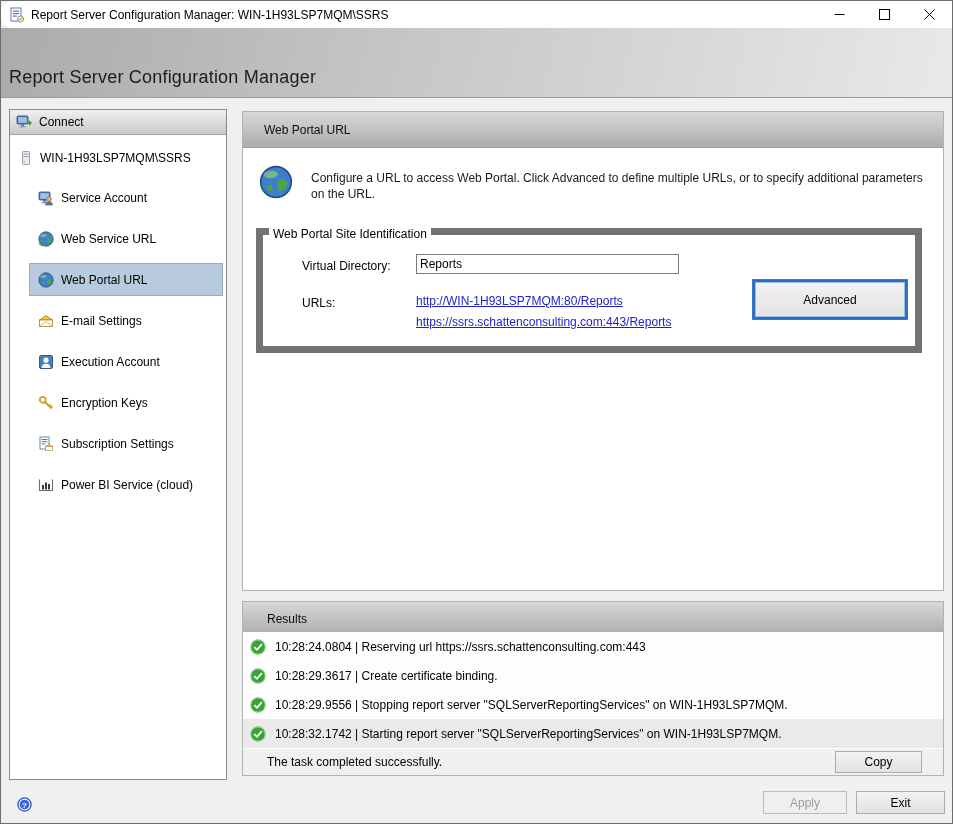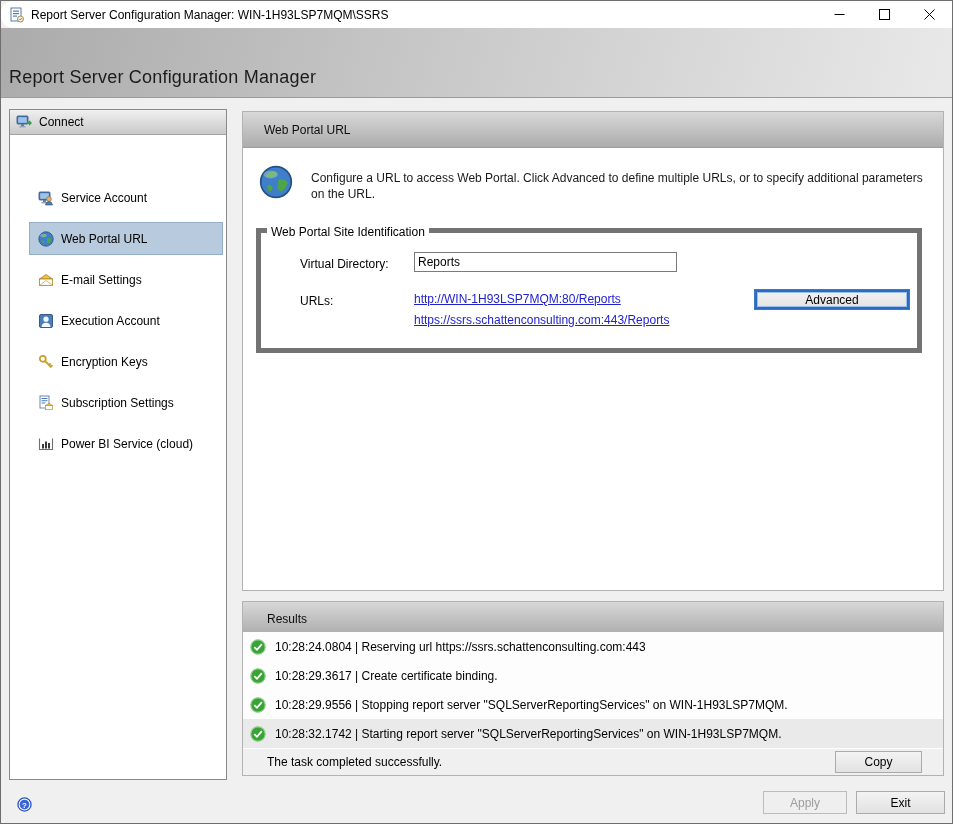--- a/index.html
+++ b/index.html
@@ -61,39 +61,39 @@
   .panel-header {
     height:36px; background:linear-gradient(180deg,#d8d8d8 0%,#c2c2c2 50%,#acacac 100%);
     border-bottom:1px solid #9e9e9e; display:flex; align-items:center; padding-left:21px;
     color:#0d0d0d;
   }
   .desc-globe { position:absolute; left:16px; top:53px; width:34px; height:34px; }
   .desc-text { position:absolute; left:68px; top:58px; width:618px; line-height:16px; color:#1a1a1a; }
 
   .groupbox {
     position:absolute; left:13px; top:116px; width:666px; height:125px;
-    border:5px solid #737373;
+    border:7px solid #737373;
   }
   .groupbox legend, .groupbox .legend {
     position:absolute; top:-8px; left:6px; background:#ffffff; padding:0 4px; color:#000;
   }
   .field-label { position:absolute; left:9px; color:#000;margin-left:30px; }
   .vd-input {
     position:absolute; left:153px; top:19px; width:263px; height:20px;
     border:1px solid #7a7a7a; background:#fff; font-family:"Liberation Sans", sans-serif;
     font-size:12px; padding:0 3px; color:#000;
   }
   .url-link { position:absolute; left:153px; color:#2222cc; text-decoration:underline; cursor:pointer; white-space:nowrap; }
   .btn {
     background:linear-gradient(180deg,#f3f3f3,#e2e2e2); border:1px solid #abABab;
     font-family:"Liberation Sans", sans-serif; font-size:12px; color:#000;
     display:flex; align-items:center; justify-content:center; cursor:default;
   }
   .advanced-btn {
-    position:absolute; right:7px; top:56px; width:156px; height:21px;
+    position:absolute; right:7px; top:44px; width:156px; height:41px;
     border:1px solid #3f78c3; box-shadow:0 0 0 2px #2a6cc4 inset, 0 0 0 3px #9cbfe8 inset;
   }
 
   
   .results-panel {
     position:absolute; left:241px; top:600px; width:702px; height:175px;
     background:#f0f0f0; border:1px solid #b2b2b2;
   }
   .results-rows { position:absolute; left:0; top:30px; right:0; height:117px; background:#fdfdfd; }
   .result-row { height:29px; display:flex; align-items:center; padding-left:7px; gap:9px; }
@@ -167,33 +167,50 @@
 
   <div class="sidebar">
     <div class="connect-bar">
       <svg class="icon16" viewBox="0 0 16 16">
         <use href="#def-monitor"></use>
         <path d="M11 9 L15 9 M13 7 L15 9 L13 11" stroke="#2f9e34" stroke-width="1.4" fill="none"></path>
       </svg>
       <span>Connect</span>
     </div>
 
+    <div class="server-row">
+      <svg class="icon16" viewBox="0 0 16 16">
+        <rect x="4.5" y="1.5" width="7" height="13" rx="0.8" fill="#e9edf0" stroke="#8a98a6" stroke-width="0.9"></rect>
+        <line x1="5.5" y1="4" x2="10.5" y2="4" stroke="#8a98a6" stroke-width="0.9"></line>
+        <line x1="5.5" y1="6.5" x2="10.5" y2="6.5" stroke="#8a98a6" stroke-width="0.9"></line>
+        <rect x="5.5" y="11" width="2" height="1.6" fill="#aebbc7"></rect>
+      </svg>
+      <span>WIN-1H93LSP7MQM\SSRS</span>
+    </div>
 
     <div class="tree-items">
 
       <div class="side-item">
 
         <svg class="icon16" viewBox="0 0 16 16">
           <use href="#def-monitor"></use>
           <circle cx="11" cy="9" r="2.4" fill="#e8b06a" stroke="#8c6a3a" stroke-width="0.6"></circle>
           <path d="M7.5 15 Q8 11.5 11 11.5 Q14 11.5 14.5 15Z" fill="#4a7ebb" stroke="#2c4f79" stroke-width="0.6"></path>
         </svg>
         <span class="side-label">Service Account</span>
       </div>
 
+      <div class="side-item">
+
+        <svg class="icon16" viewBox="0 0 16 16">
+          <use href="#def-globe"></use>
+          <path d="M1 13 L5 13 M3 11 L5 13 L3 15" stroke="#2f9e34" stroke-width="1.3" fill="none"></path>
+        </svg>
+        <span class="side-label">Web Service URL</span>
+      </div>
 
 
       <div class="side-item selected">
         <span class="hl"></span>
         <svg class="icon16" viewBox="0 0 16 16">
           <use href="#def-globe"></use>
         </svg>
         <span class="side-label">Web Portal URL</span>
       </div>
 

